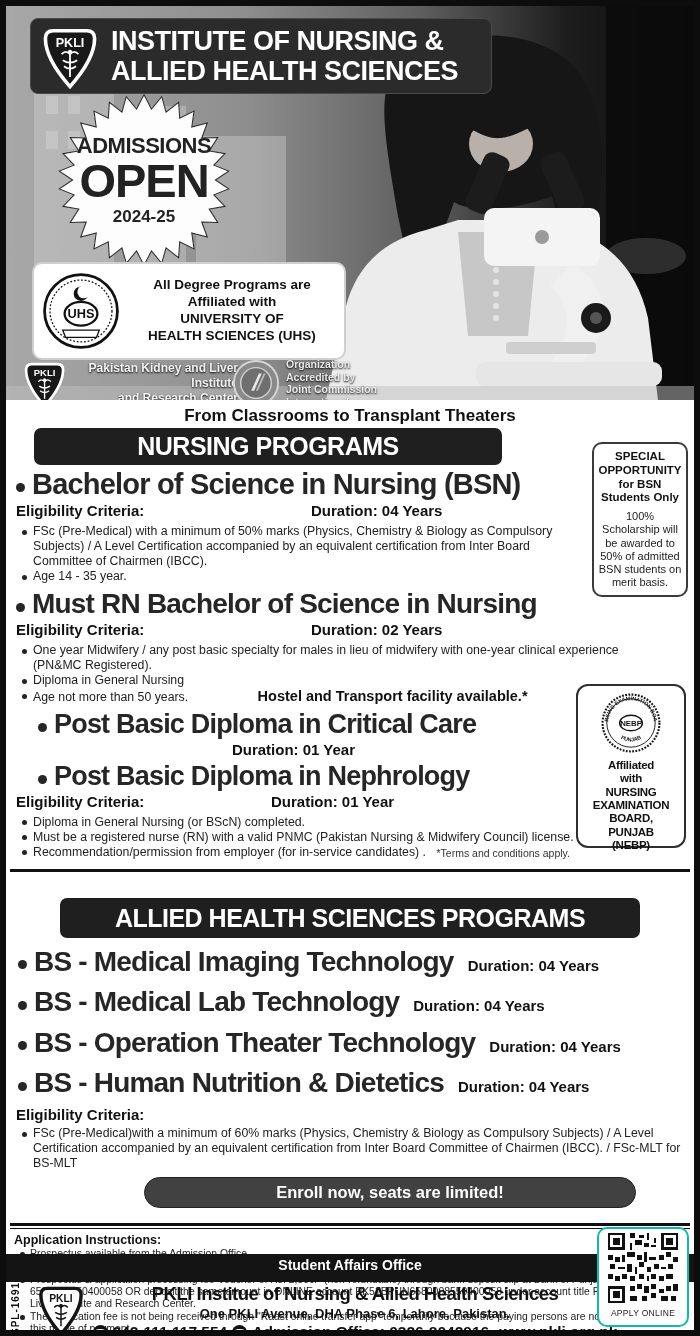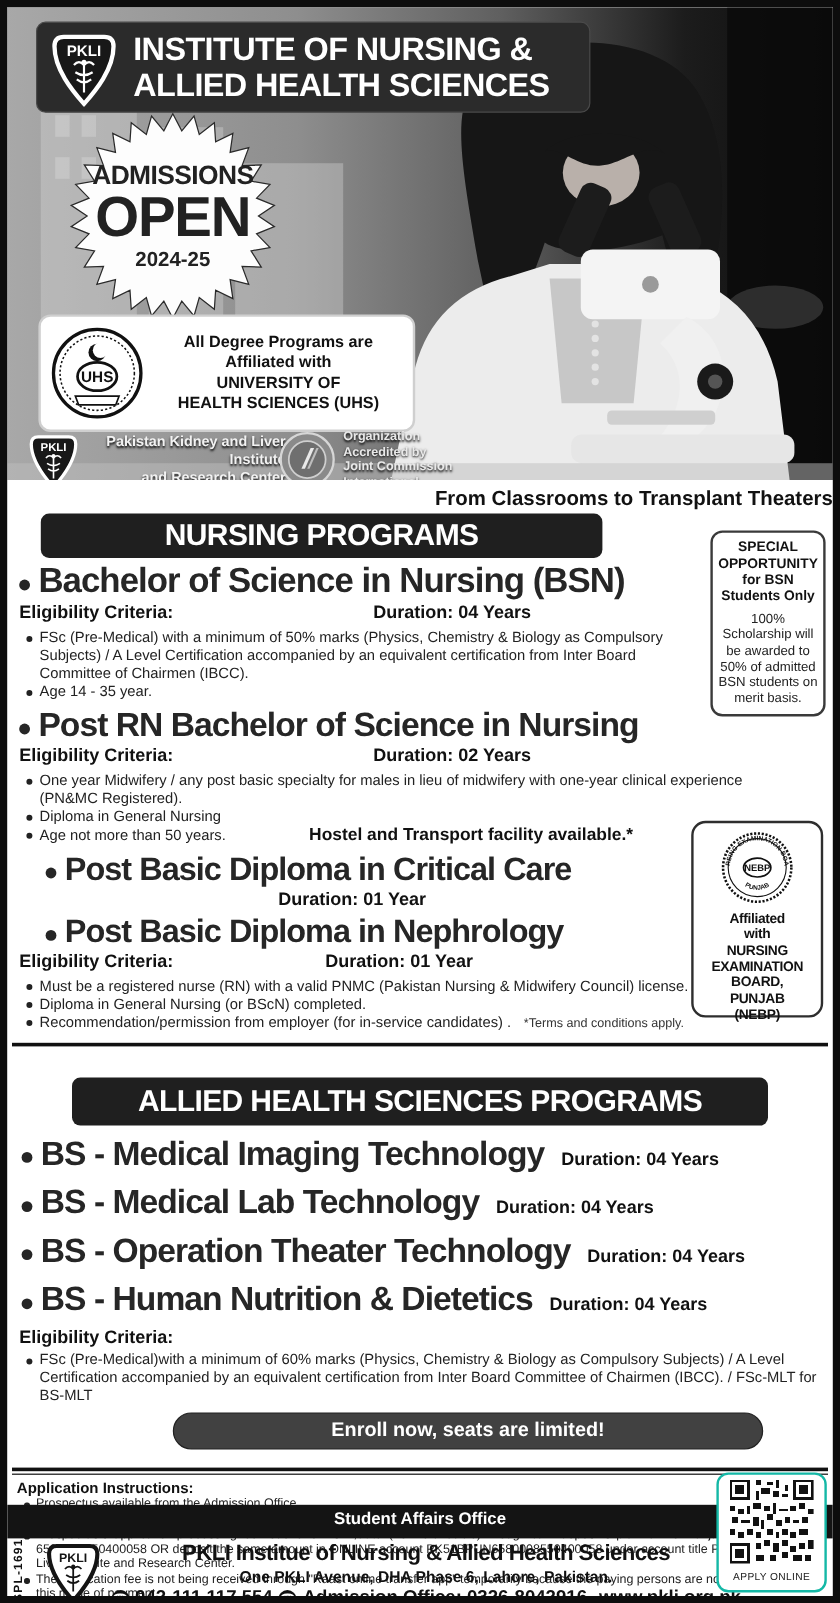--- a/index.html
+++ b/index.html
@@ -25,21 +25,21 @@
          padding:4px 6px;box-sizing:border-box;}
   .affil-text{flex:1;text-align:center;font-weight:bold;font-size:13.5px;line-height:1.25;color:#111;}
   .org-row{position:absolute;top:348px;left:16px;width:216px;display:flex;align-items:center;gap:4px;}
   .org-name{color:#f2f2f2;font-size:12px;font-weight:bold;text-align:right;line-height:1.25;
             text-shadow:0 1px 2px #000;}
   .jci-row{position:absolute;top:352px;left:226px;display:flex;align-items:center;gap:6px;}
   .jci-text{color:#e9e9e9;font-size:10.5px;line-height:1.2;font-weight:bold;text-shadow:0 1px 2px #000;}
 
   
   .content{position:absolute;top:394px;left:0;width:688px;}
-  .tagline{margin:6px 0 2px;text-align:right;font-weight:bold;font-size:17px;color:#111;}
+  .tagline{margin:6px 0 2px;text-align:center;font-weight:bold;font-size:17px;color:#111;}
   .bar{background:#1f1f1f;color:#fff;font-weight:bold;text-align:center;border-radius:7px;}
   .nursing-bar{margin-left:28px;width:468px;height:37px;line-height:37px;font-size:25px;letter-spacing:-0.5px;}
   .allied-bar{margin:26px 0 0 54px;width:580px;height:40px;line-height:40px;font-size:25px;letter-spacing:-0.5px;}
 
   .special{position:absolute;top:436px;right:6px;width:96px;background:#fff;border:2px solid #3a3a3a;
            border-radius:10px;padding:6px 3px;box-sizing:border-box;text-align:center;z-index:3;}
   .special .t{font-size:11.5px;font-weight:bold;line-height:1.2;color:#111;}
   .special .b{font-size:11px;line-height:1.2;margin-top:5px;color:#222;}
 
   .prog{display:flex;align-items:baseline;font-weight:bold;color:#262626;letter-spacing:-0.8px;}
@@ -262,21 +262,21 @@
       <span>Eligibility Criteria:</span>
       <span class="dur">Duration: 04 Years</span>
     </div>
     <ul class="bullets w-bsn">
       <li>FSc (Pre-Medical) with a minimum of 50% marks (Physics, Chemistry &amp; Biology as Compulsory Subjects) / A Level Certification accompanied by an equivalent certification from Inter Board Committee of Chairmen (IBCC).</li>
       <li>Age 14 - 35 year.</li>
     </ul>
 
     <div class="prog p-postrn">
       <span class="dot"></span>
-      <span>Post RN Bachelor of Science in Nursing</span>
+      <span>Must RN Bachelor of Science in Nursing</span>
     </div>
     <div class="elig-row">
       <span>Eligibility Criteria:</span>
       <span class="dur">Duration: 02 Years</span>
     </div>
     <ul class="bullets w-postrn">
       <li>One year Midwifery / any post basic specialty for males in lieu of midwifery with one-year clinical experience (PN&amp;MC Registered).</li>
       <li>Diploma in General Nursing</li>
       <li>
         <span>Age not more than 50 years.</span>
@@ -292,22 +292,22 @@
 
     <div class="prog p-basic">
       <span class="dot"></span>
       <span>Post Basic Diploma in Nephrology</span>
     </div>
     <div class="elig-row">
       <span>Eligibility Criteria:</span>
       <span class="dur-c">Duration: 01 Year</span>
     </div>
     <ul class="bullets w-neph">
+      <li>Diploma in General Nursing (or BScN) completed.</li>
       <li>Must be a registered nurse (RN) with a valid PNMC (Pakistan Nursing &amp; Midwifery Council) license.</li>
-      <li>Diploma in General Nursing (or BScN) completed.</li>
       <li>Recommendation/permission from employer (for in-service candidates) .</li>
     </ul>
     <div class="terms">*Terms and conditions apply.</div>
 
     <hr class="rule">
 
     <div class="bar allied-bar">ALLIED HEALTH SCIENCES PROGRAMS</div>
 
     <div class="prog-row">
       <span class="dot"></span>

